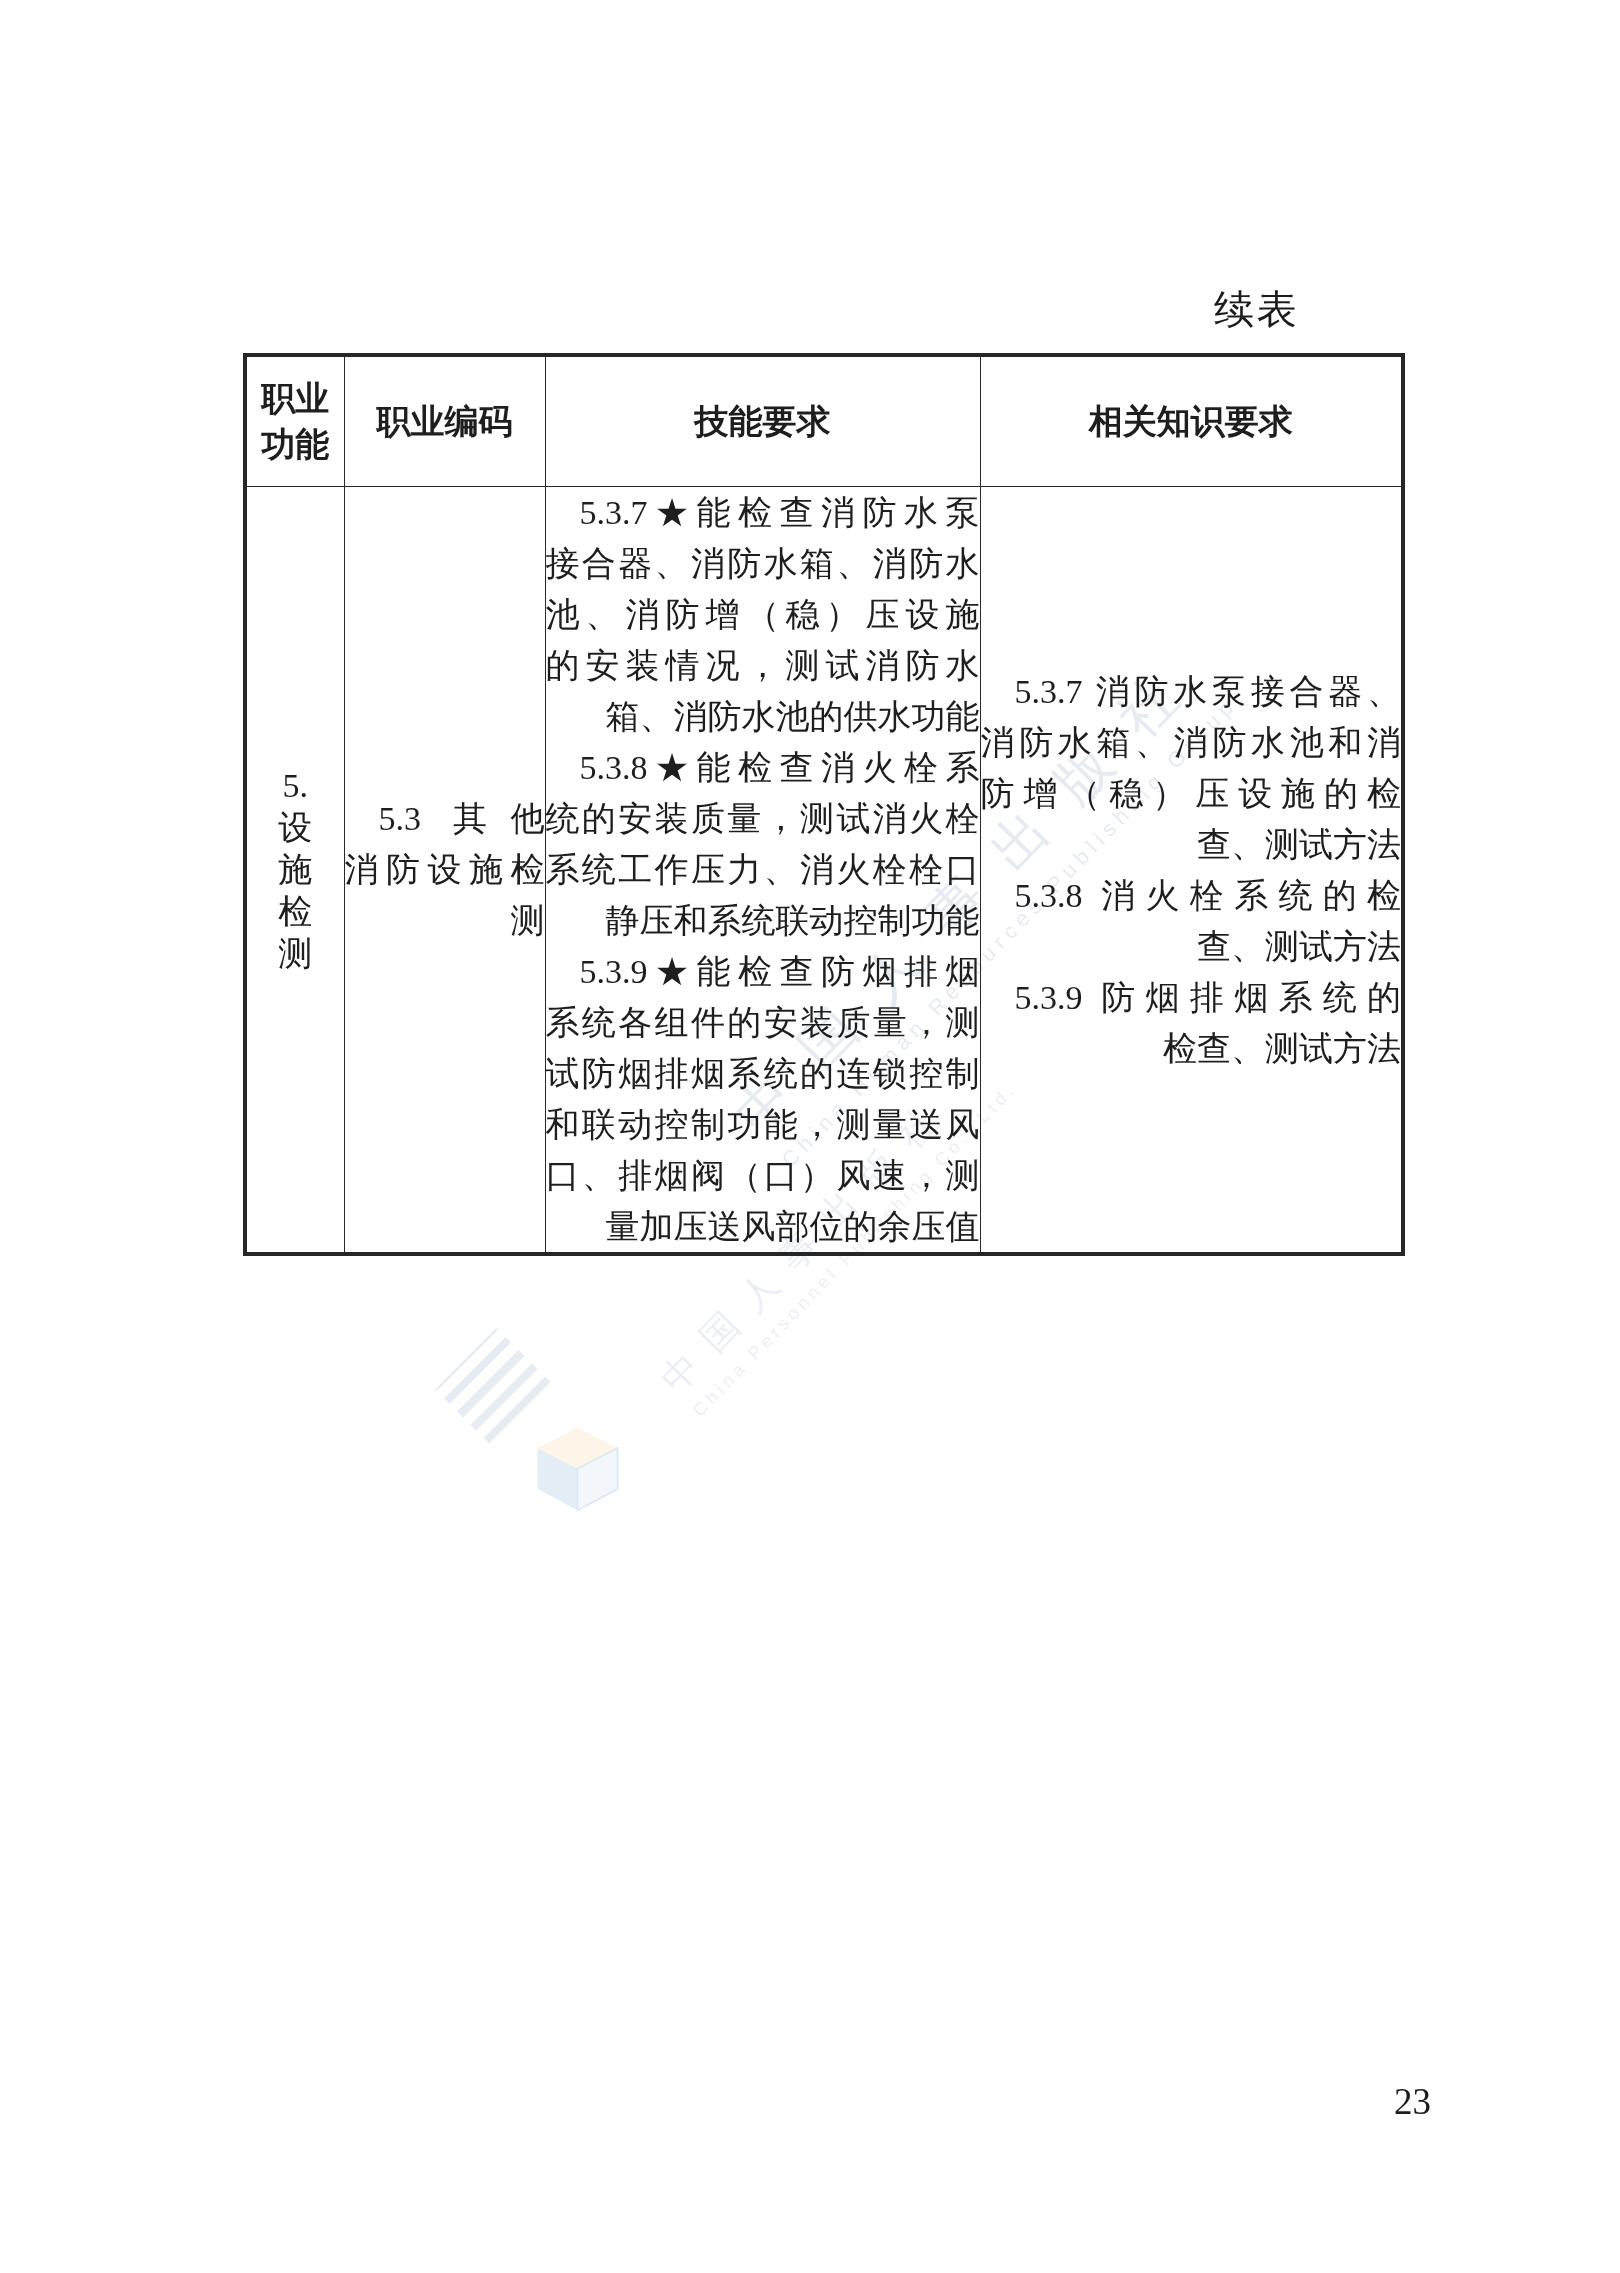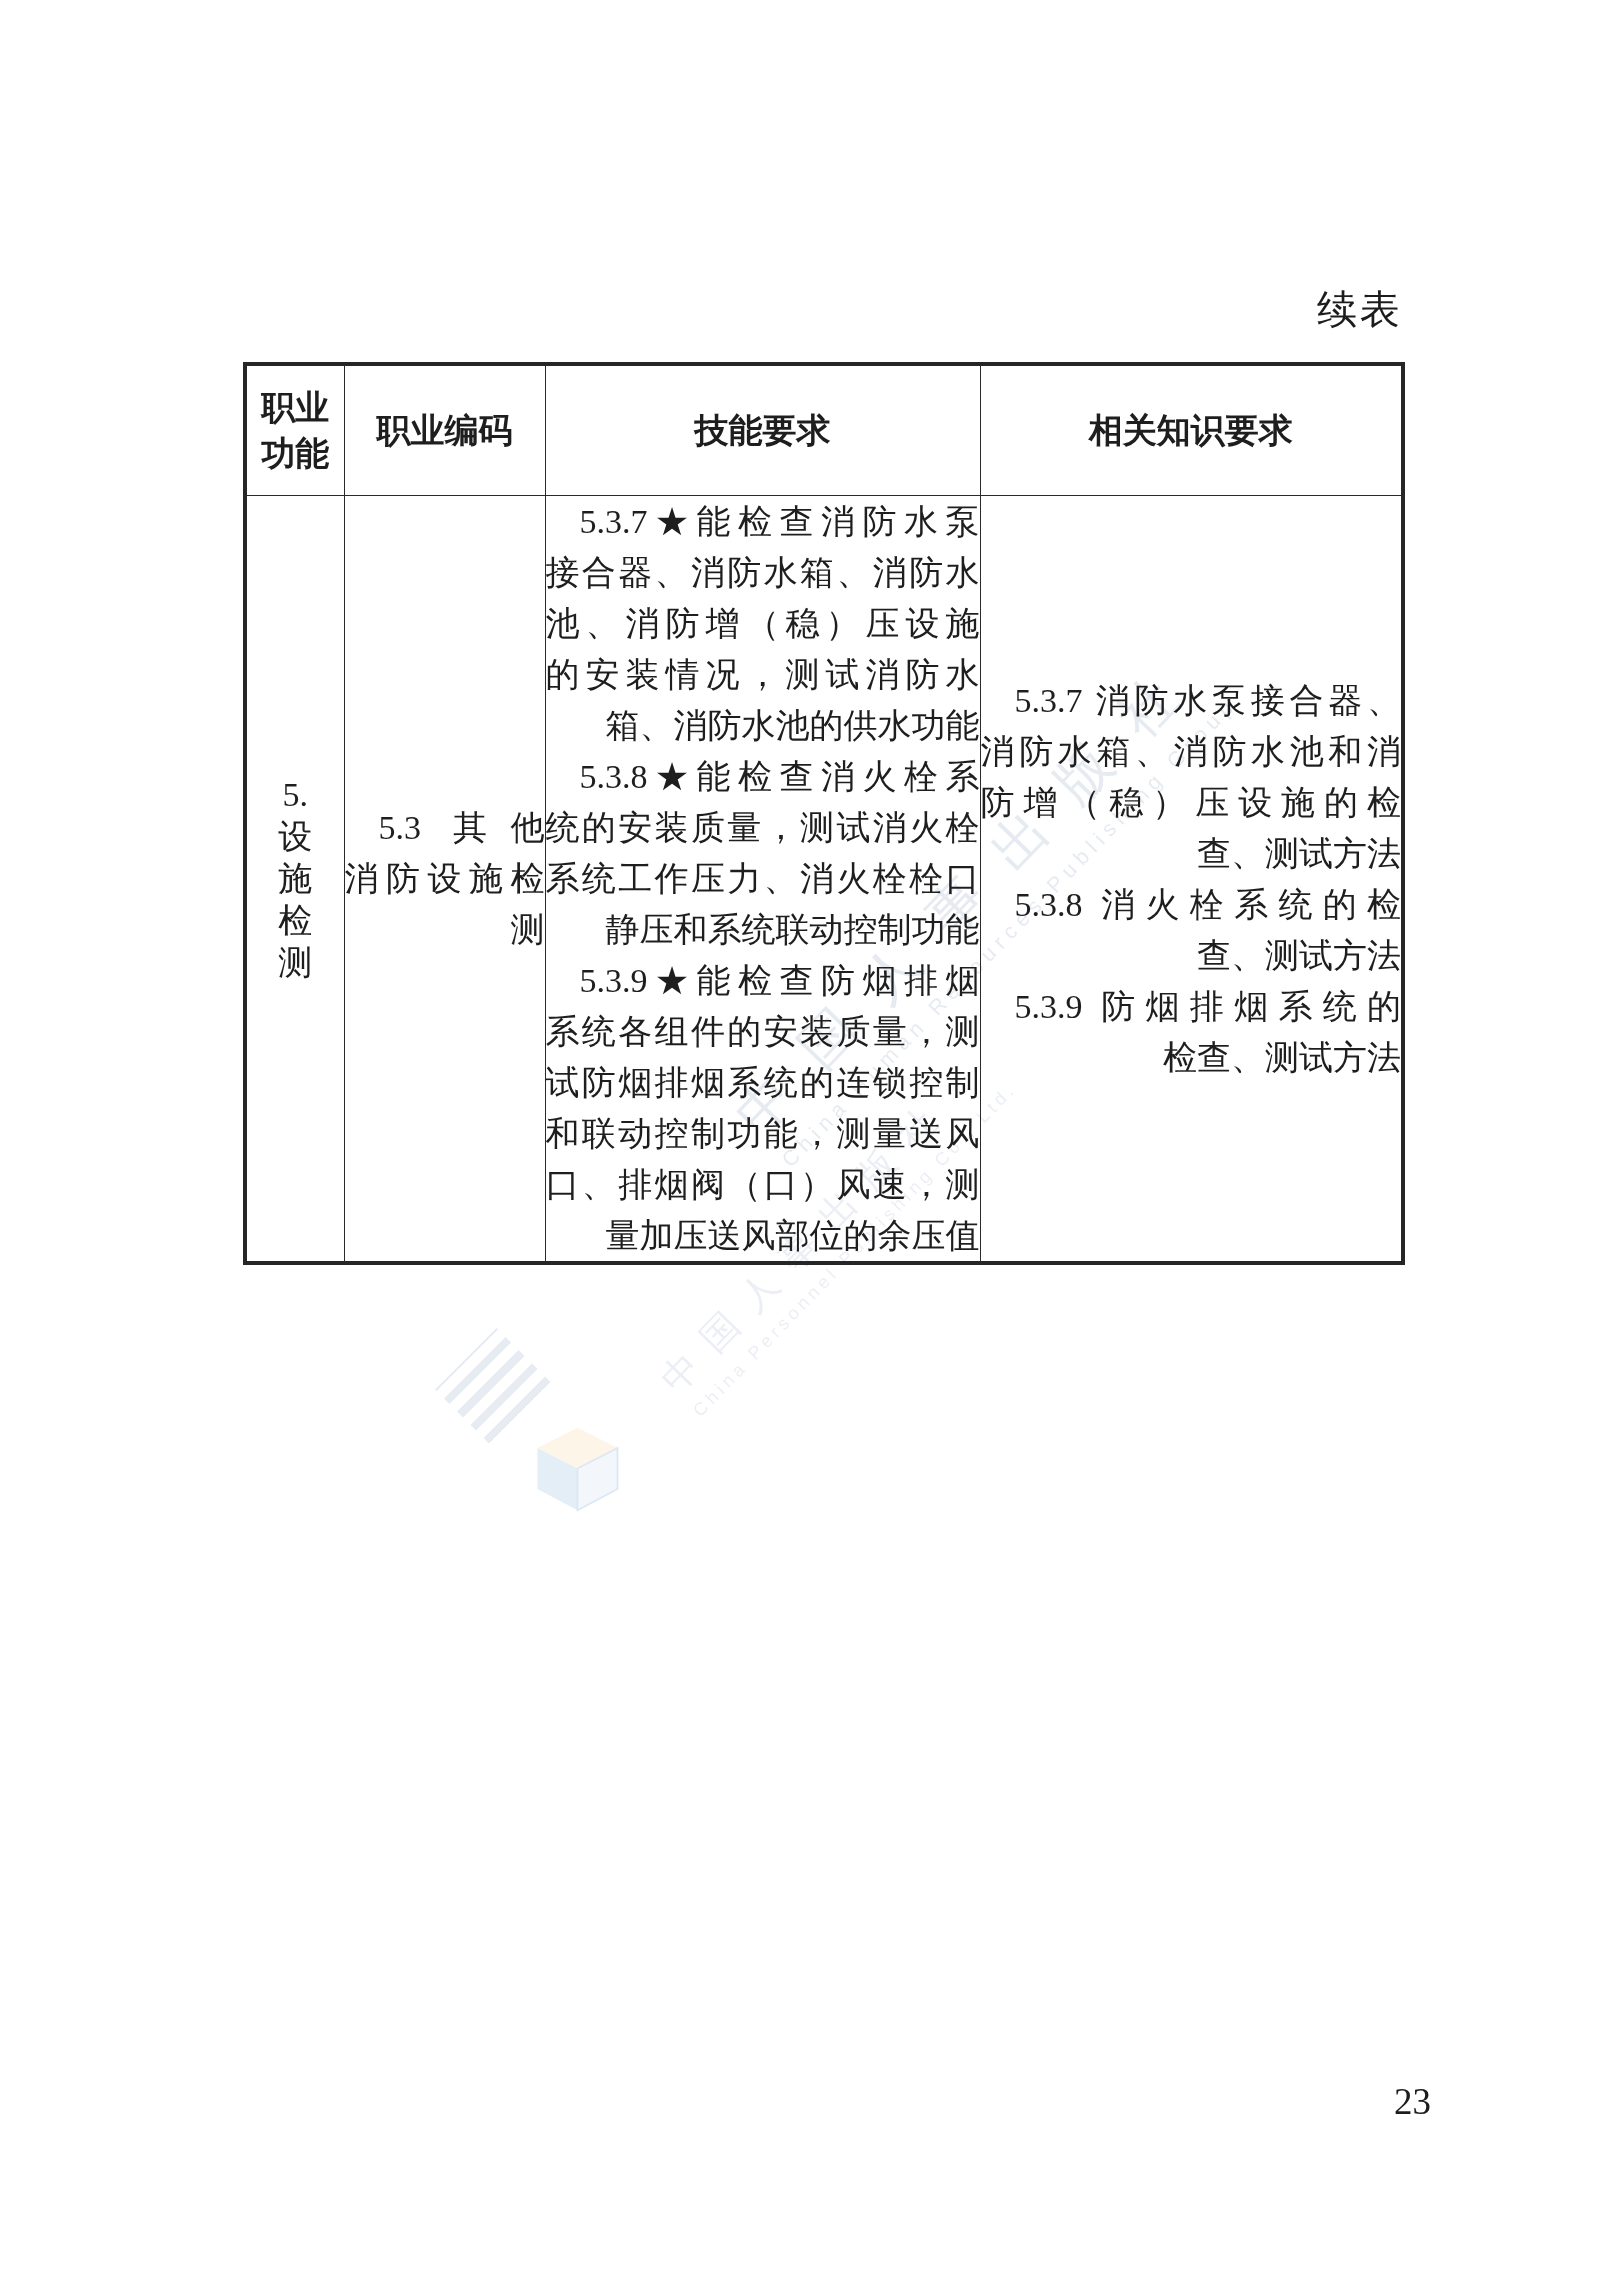--- a/index.html
+++ b/index.html
@@ -12,27 +12,27 @@
     color:#1e1e1e;
   }
   
   .header-code{
     position:absolute;top:150px;right:282px;
     font-family:"Liberation Sans","DejaVu Sans",sans-serif;
     font-weight:bold;font-size:35px;letter-spacing:0.9px;
     color:#1c1c1c;white-space:nowrap;z-index:2;
   }
   .continued-label{
-    position:absolute;top:282px;left:1317px;
+    position:absolute;top:282px;left:1214px;
     font-size:40px;letter-spacing:2.7px;color:#1c1c1c;
     z-index:2;white-space:nowrap;
   }
   
   table.doc-table{
-    position:absolute;left:243px;top:362px;
+    position:absolute;left:243px;top:353px;
     width:1158px;height:856px;
     border-collapse:collapse;table-layout:fixed;
     z-index:1;background:transparent;
   }
   table.doc-table th,table.doc-table td{
     border:1.8px solid #2a2a2a;
     vertical-align:middle;
     background:transparent;
     font-size:34px;
     padding:0;

